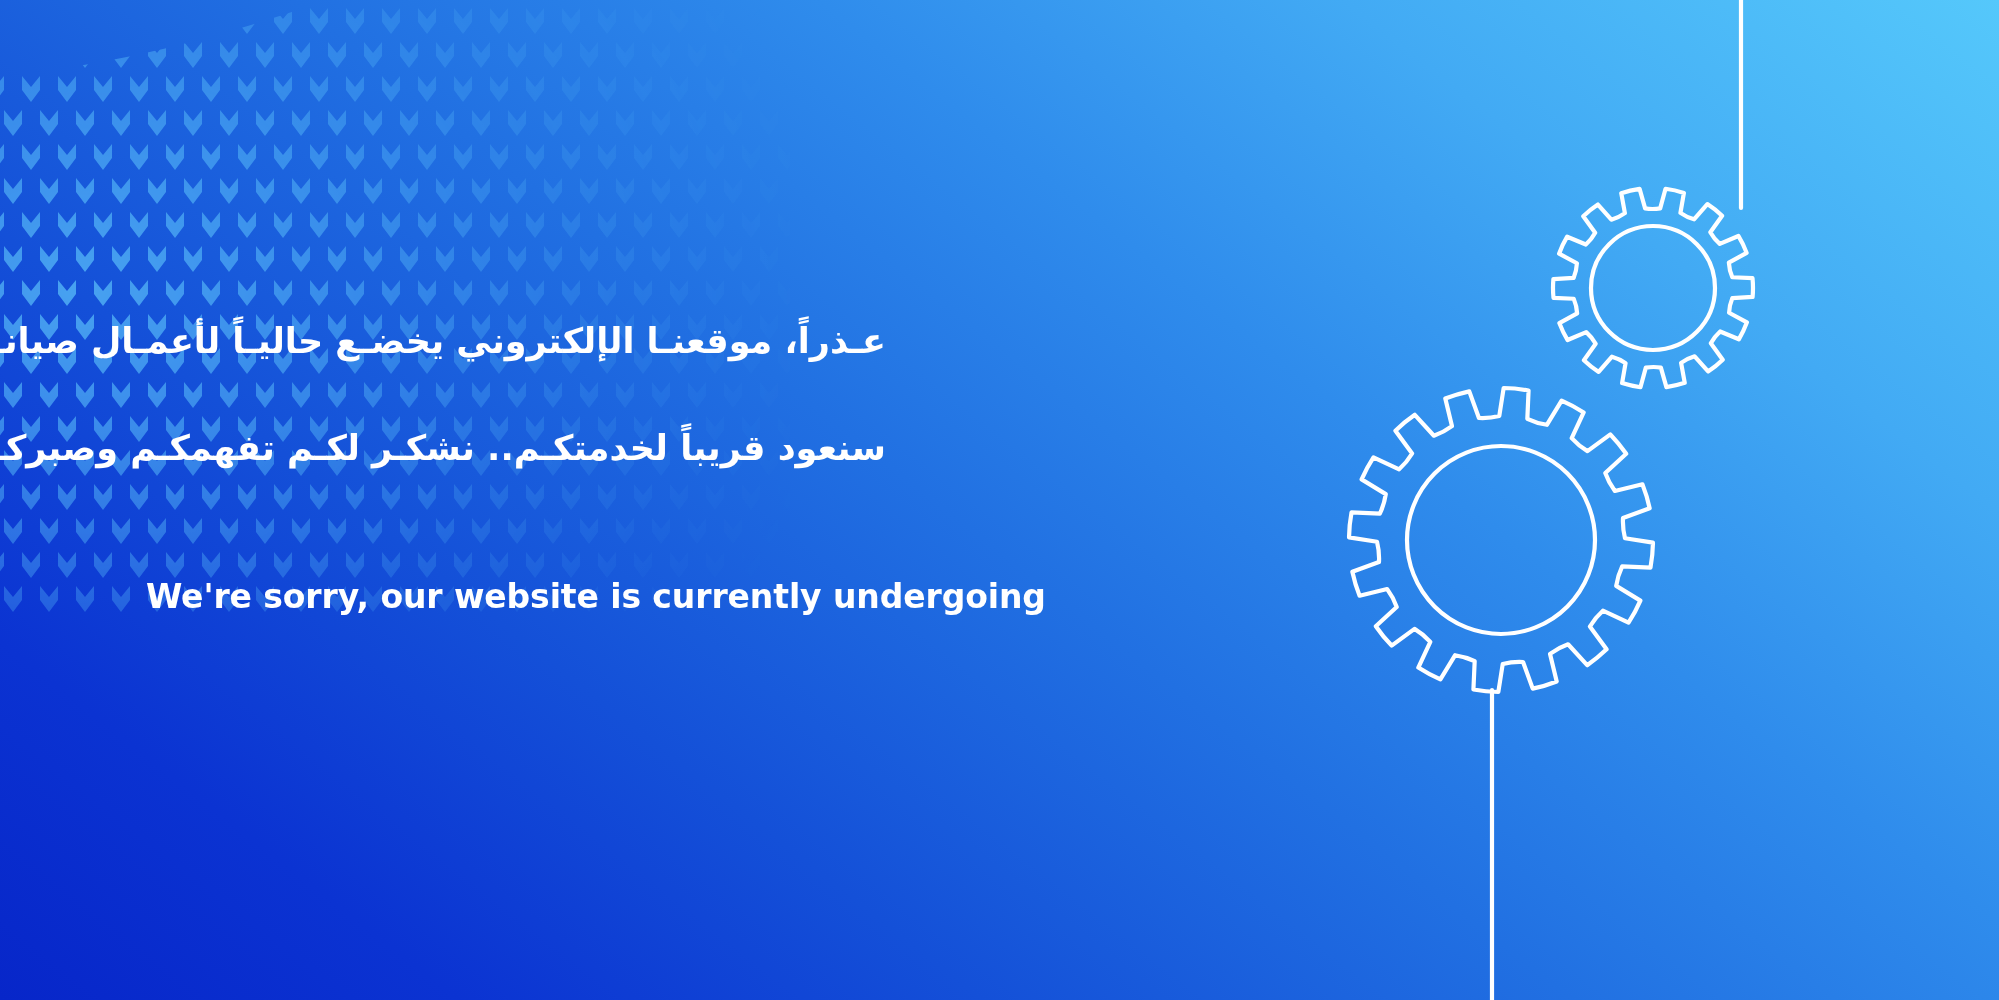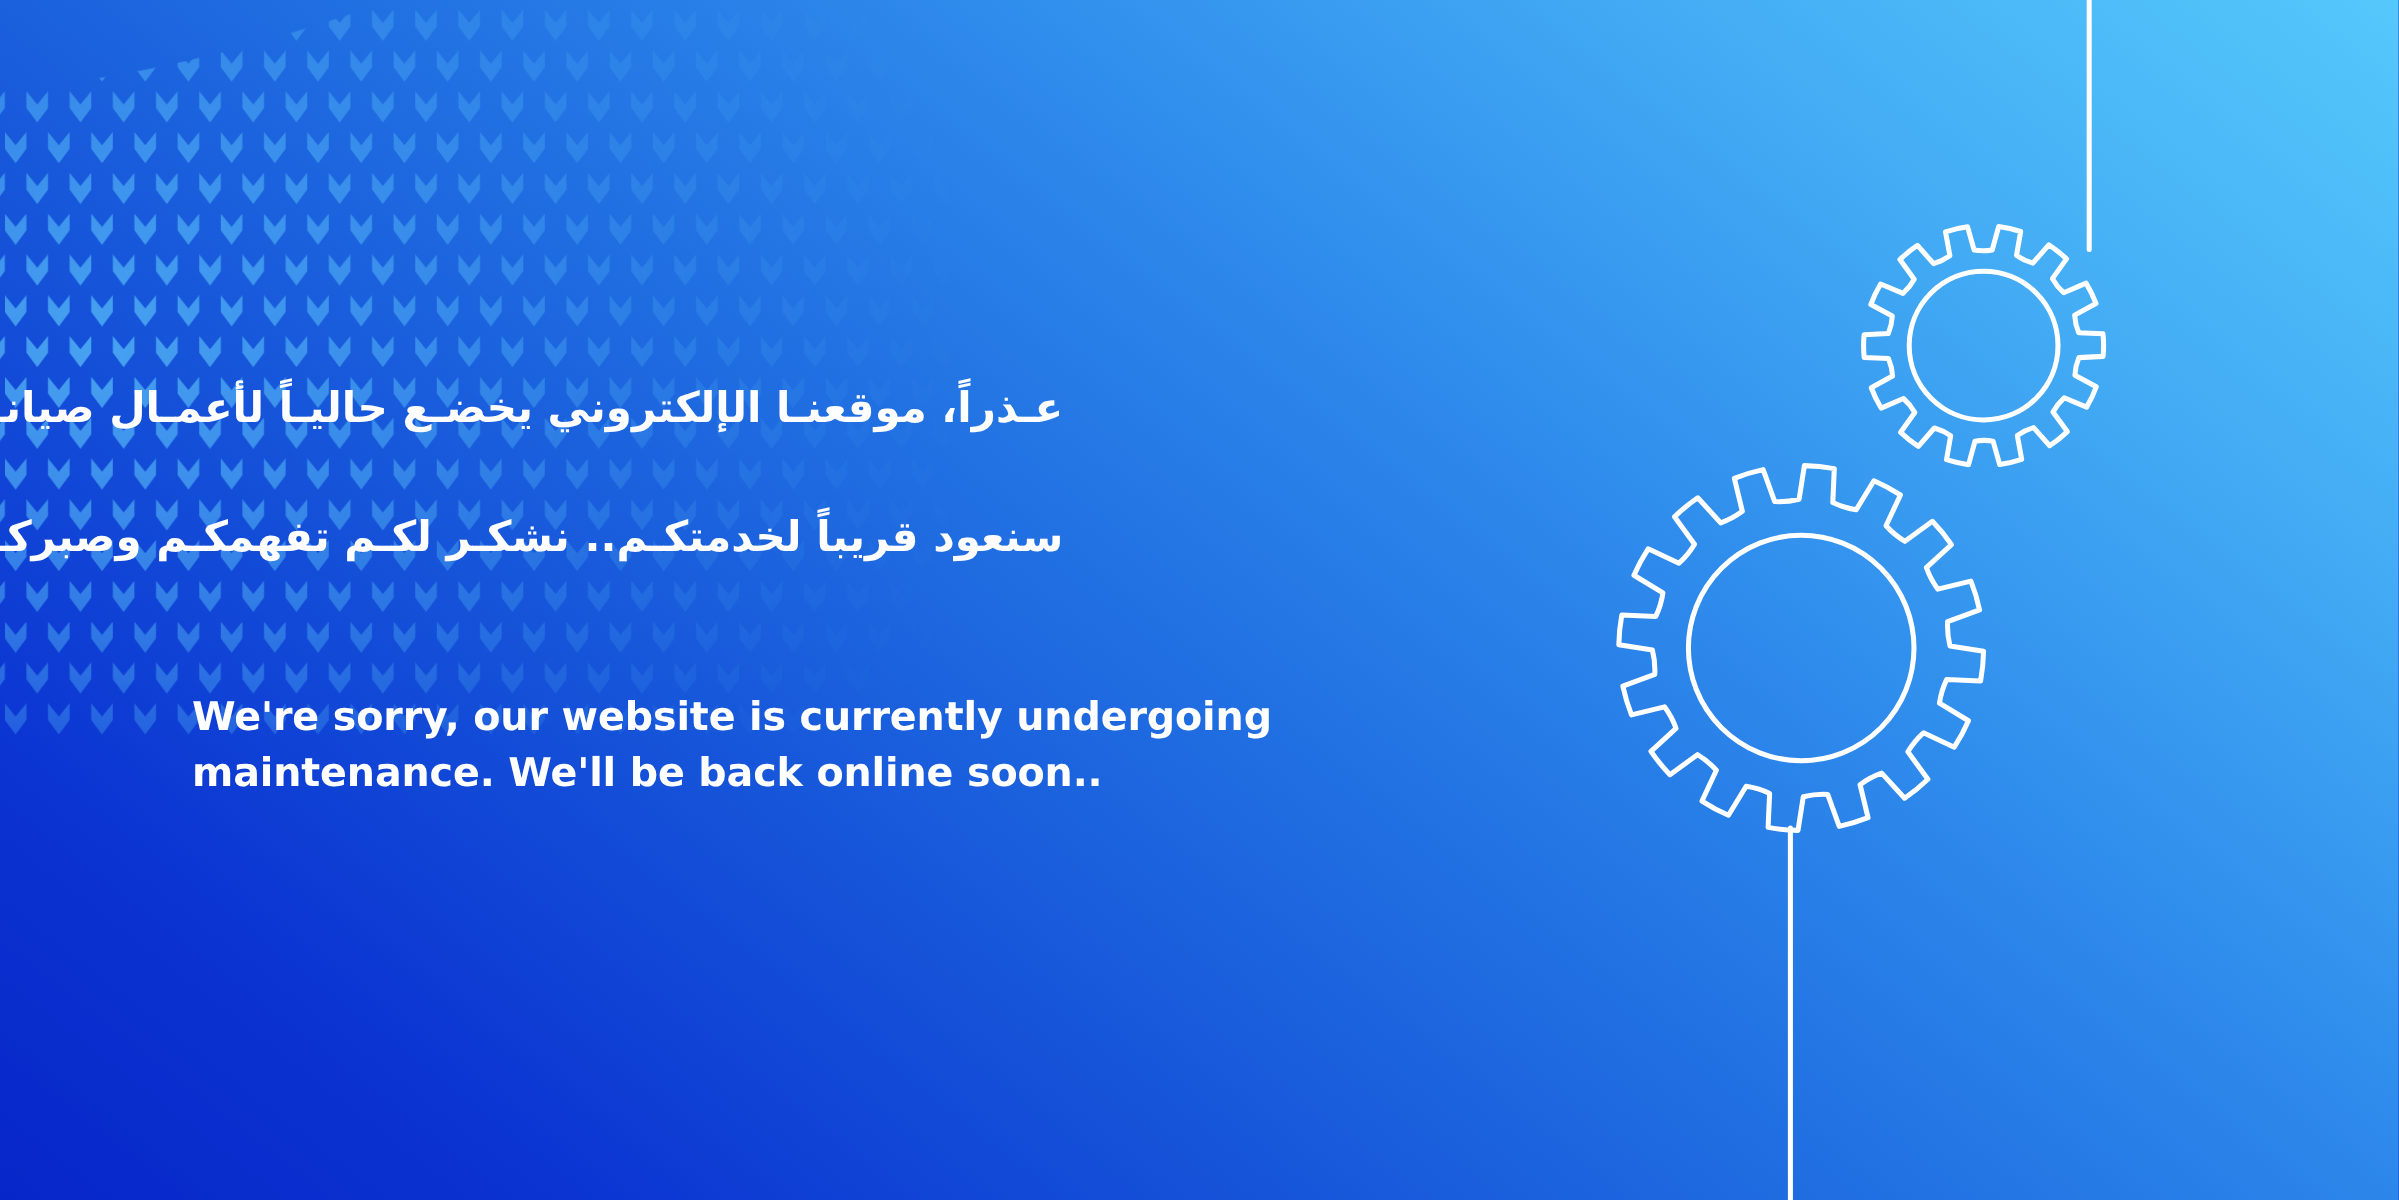--- a/index.html
+++ b/index.html
@@ -79,21 +79,20 @@
     line-height: 1.42;
     font-weight: 700;
     letter-spacing: -0.1px;
     direction: ltr;
     text-align: left;
   }
 
   .english-line {
     display: block;
     white-space: nowrap;
-    margin-left: 14px;
   }
 </style>
 </head>
 <body>
 
 <div id="page">
 
   <svg id="leaf-pattern" viewBox="0 0 820 660" xmlns="http://www.w3.org/2000/svg" aria-hidden="true">
     <defs>
 
@@ -692,17 +691,16 @@
 
   <div id="content">
 
     <div class="arabic-block" lang="ar">
       <span class="arabic-line">عـذراً، موقعنـا الإلكتروني يخضـع حاليـاً لأعمـال صيانــة.</span>
       <span class="arabic-line">سنعود قريباً لخدمتكـم.. نشكـر لكـم تفهمكـم وصبركــم</span>
     </div>
 
     <div class="english-block" lang="en">
       <span class="english-line">We're sorry, our website is currently undergoing</span>
-      <span class="english-line">maintenance. We'll be back online soon..</span>
     </div>
 
   </div>
 </div>
 
 </body></html>

